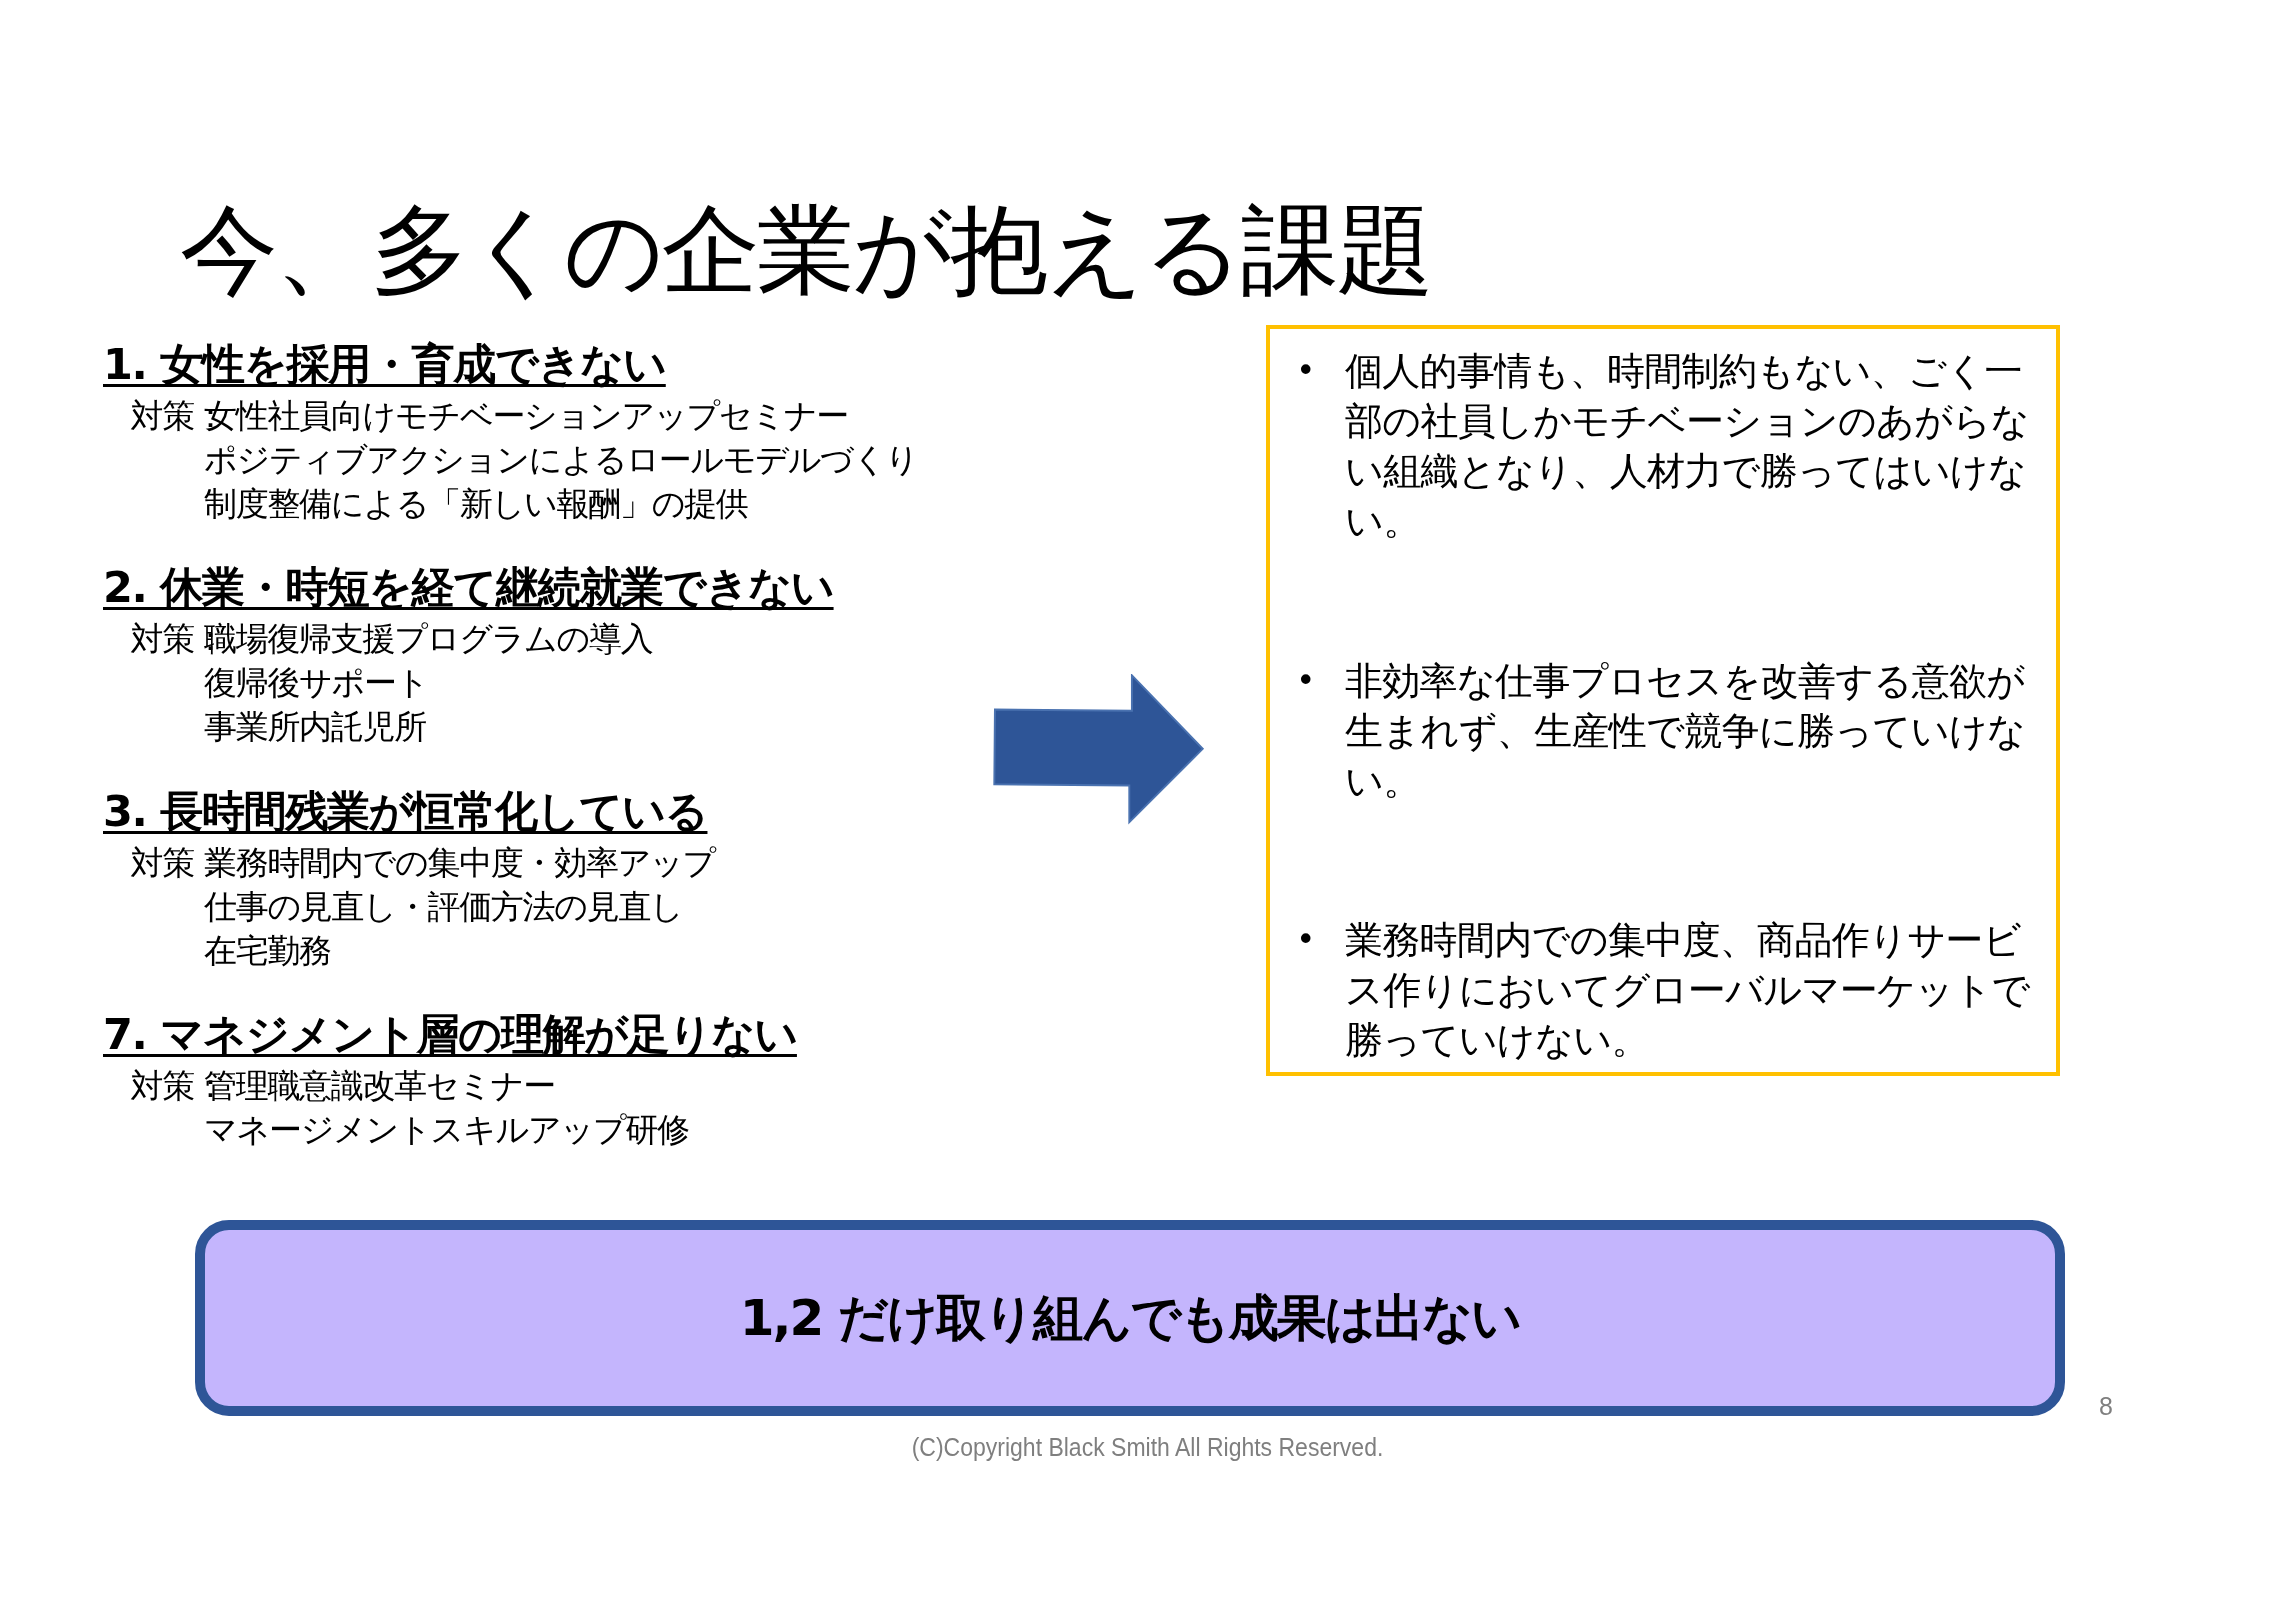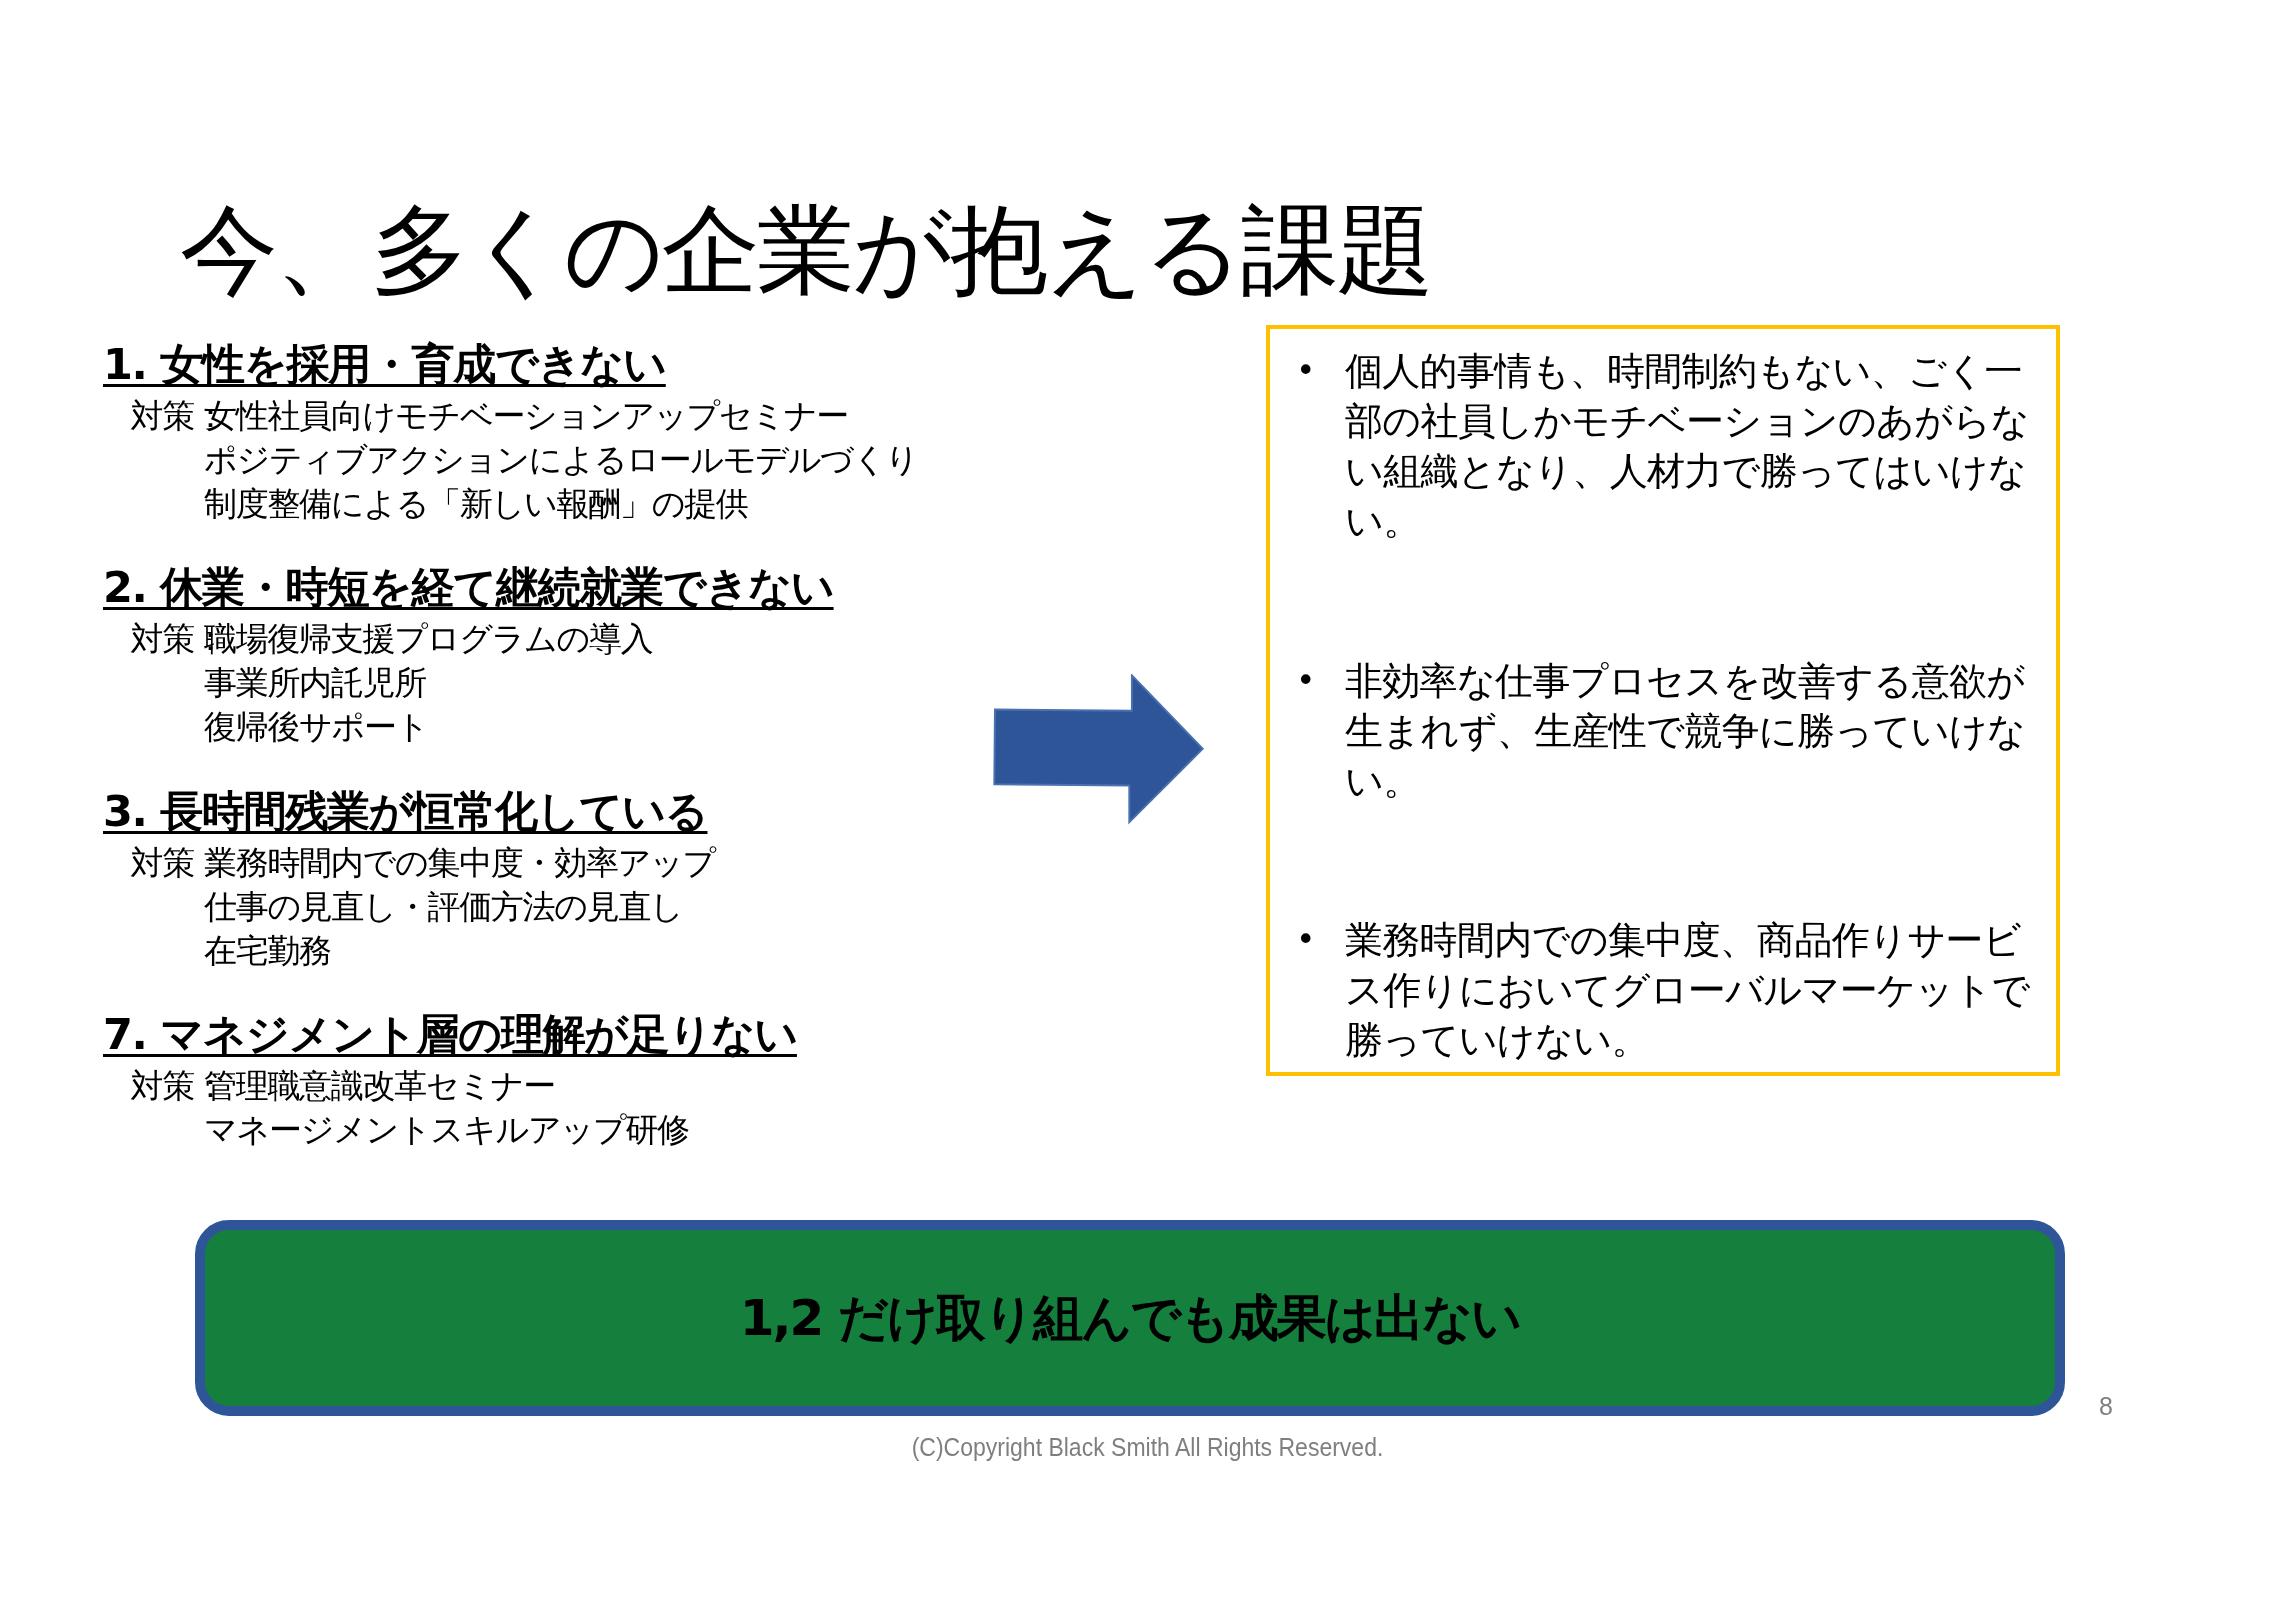--- a/index.html
+++ b/index.html
@@ -100,21 +100,21 @@
 
     
     .conclusion-box {
       left: 195px;
       top: 1220px;
       width: 1870px;
       height: 196px;
       box-sizing: border-box;
       border: 10.5px solid #2E5597;
       border-radius: 34px;
-      background: #15803d;
+      background: #c4b5fd;
       display: flex;
       flex-direction: column;
       align-items: center;
       justify-content: center;
     }
     .conclusion-line {
       font-size: 50px;
       line-height: 68px;
       font-weight: bold;
       letter-spacing: -2px;
@@ -167,25 +167,25 @@
 
 <div class="issue" style="top:561px;">
   <div class="issue-heading">2. 休業・時短を経て継続就業できない</div>
   <div class="measures">
     <div class="measure-row">
       <span class="measure-label">対策：</span>
       <span>職場復帰支援プログラムの導入</span>
     </div>
     <div class="measure-row">
       <span class="measure-label blank">対策：</span>
+      <span>復帰後サポート</span>
+    </div>
+    <div class="measure-row">
+      <span class="measure-label blank">対策：</span>
       <span>事業所内託児所</span>
-    </div>
-    <div class="measure-row">
-      <span class="measure-label blank">対策：</span>
-      <span>復帰後サポート</span>
     </div>
   </div>
 </div>
 
 <div class="issue" style="top:785px;">
   <div class="issue-heading">3. 長時間残業が恒常化している</div>
   <div class="measures">
     <div class="measure-row">
       <span class="measure-label">対策：</span>
       <span>業務時間内での集中度・効率アップ</span>

